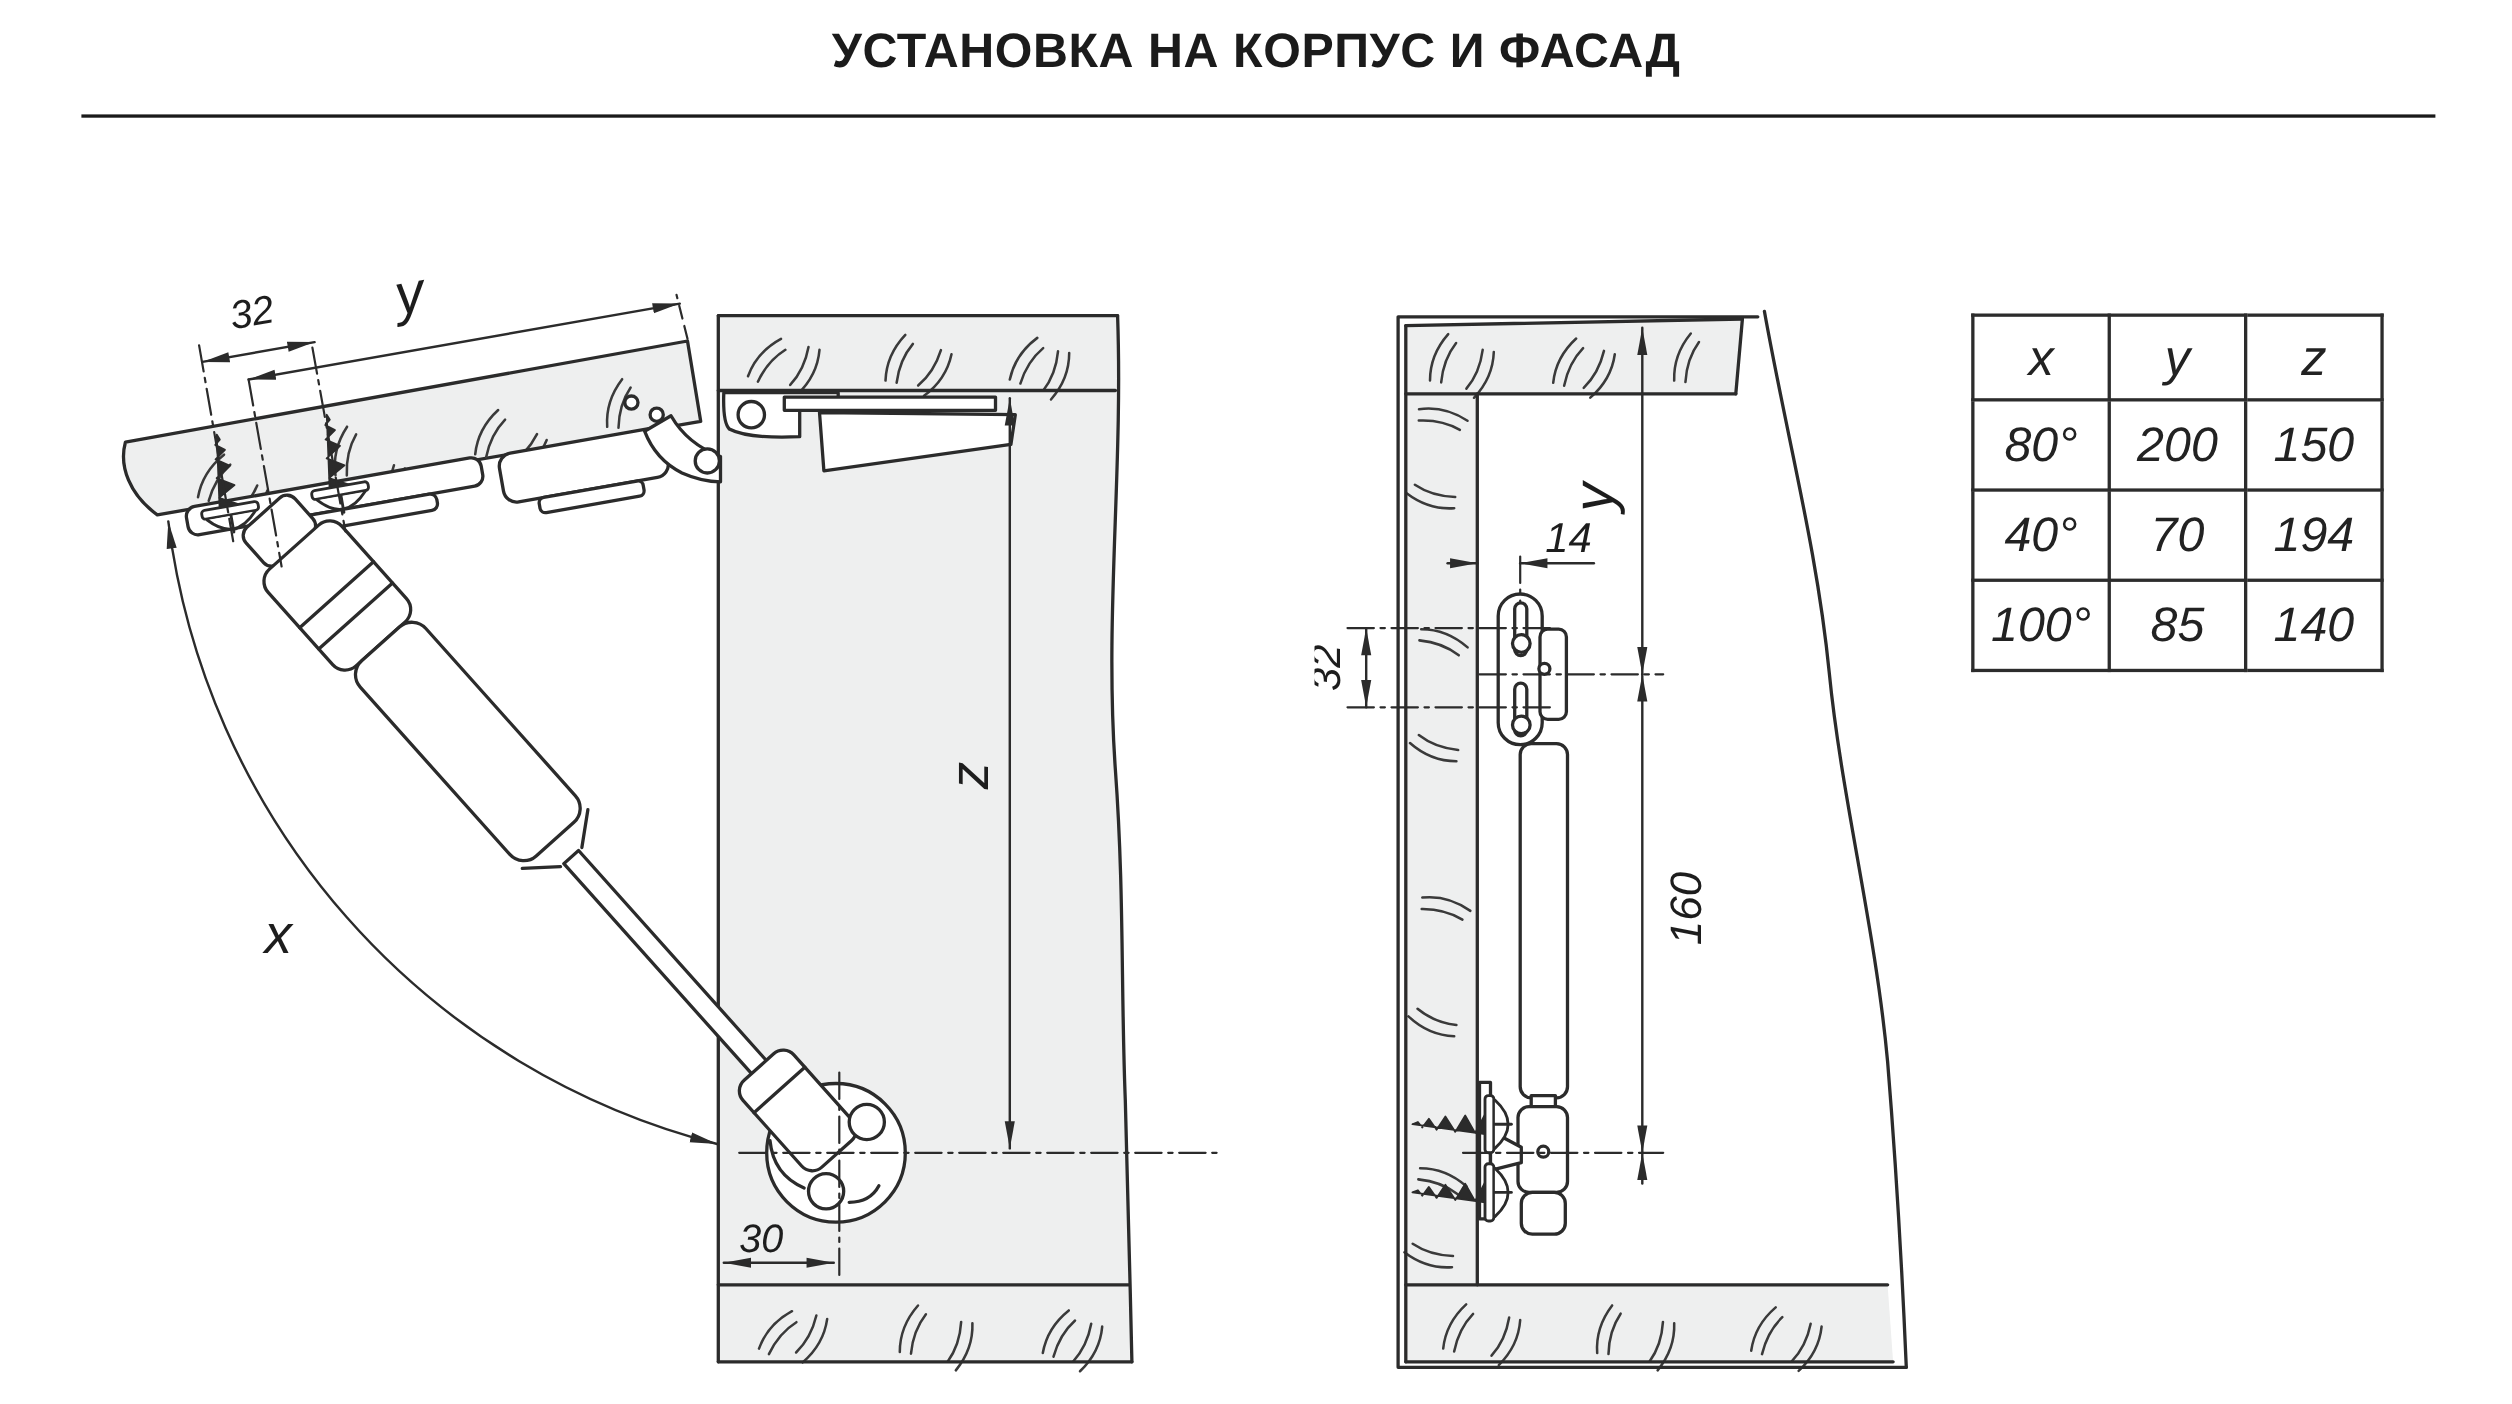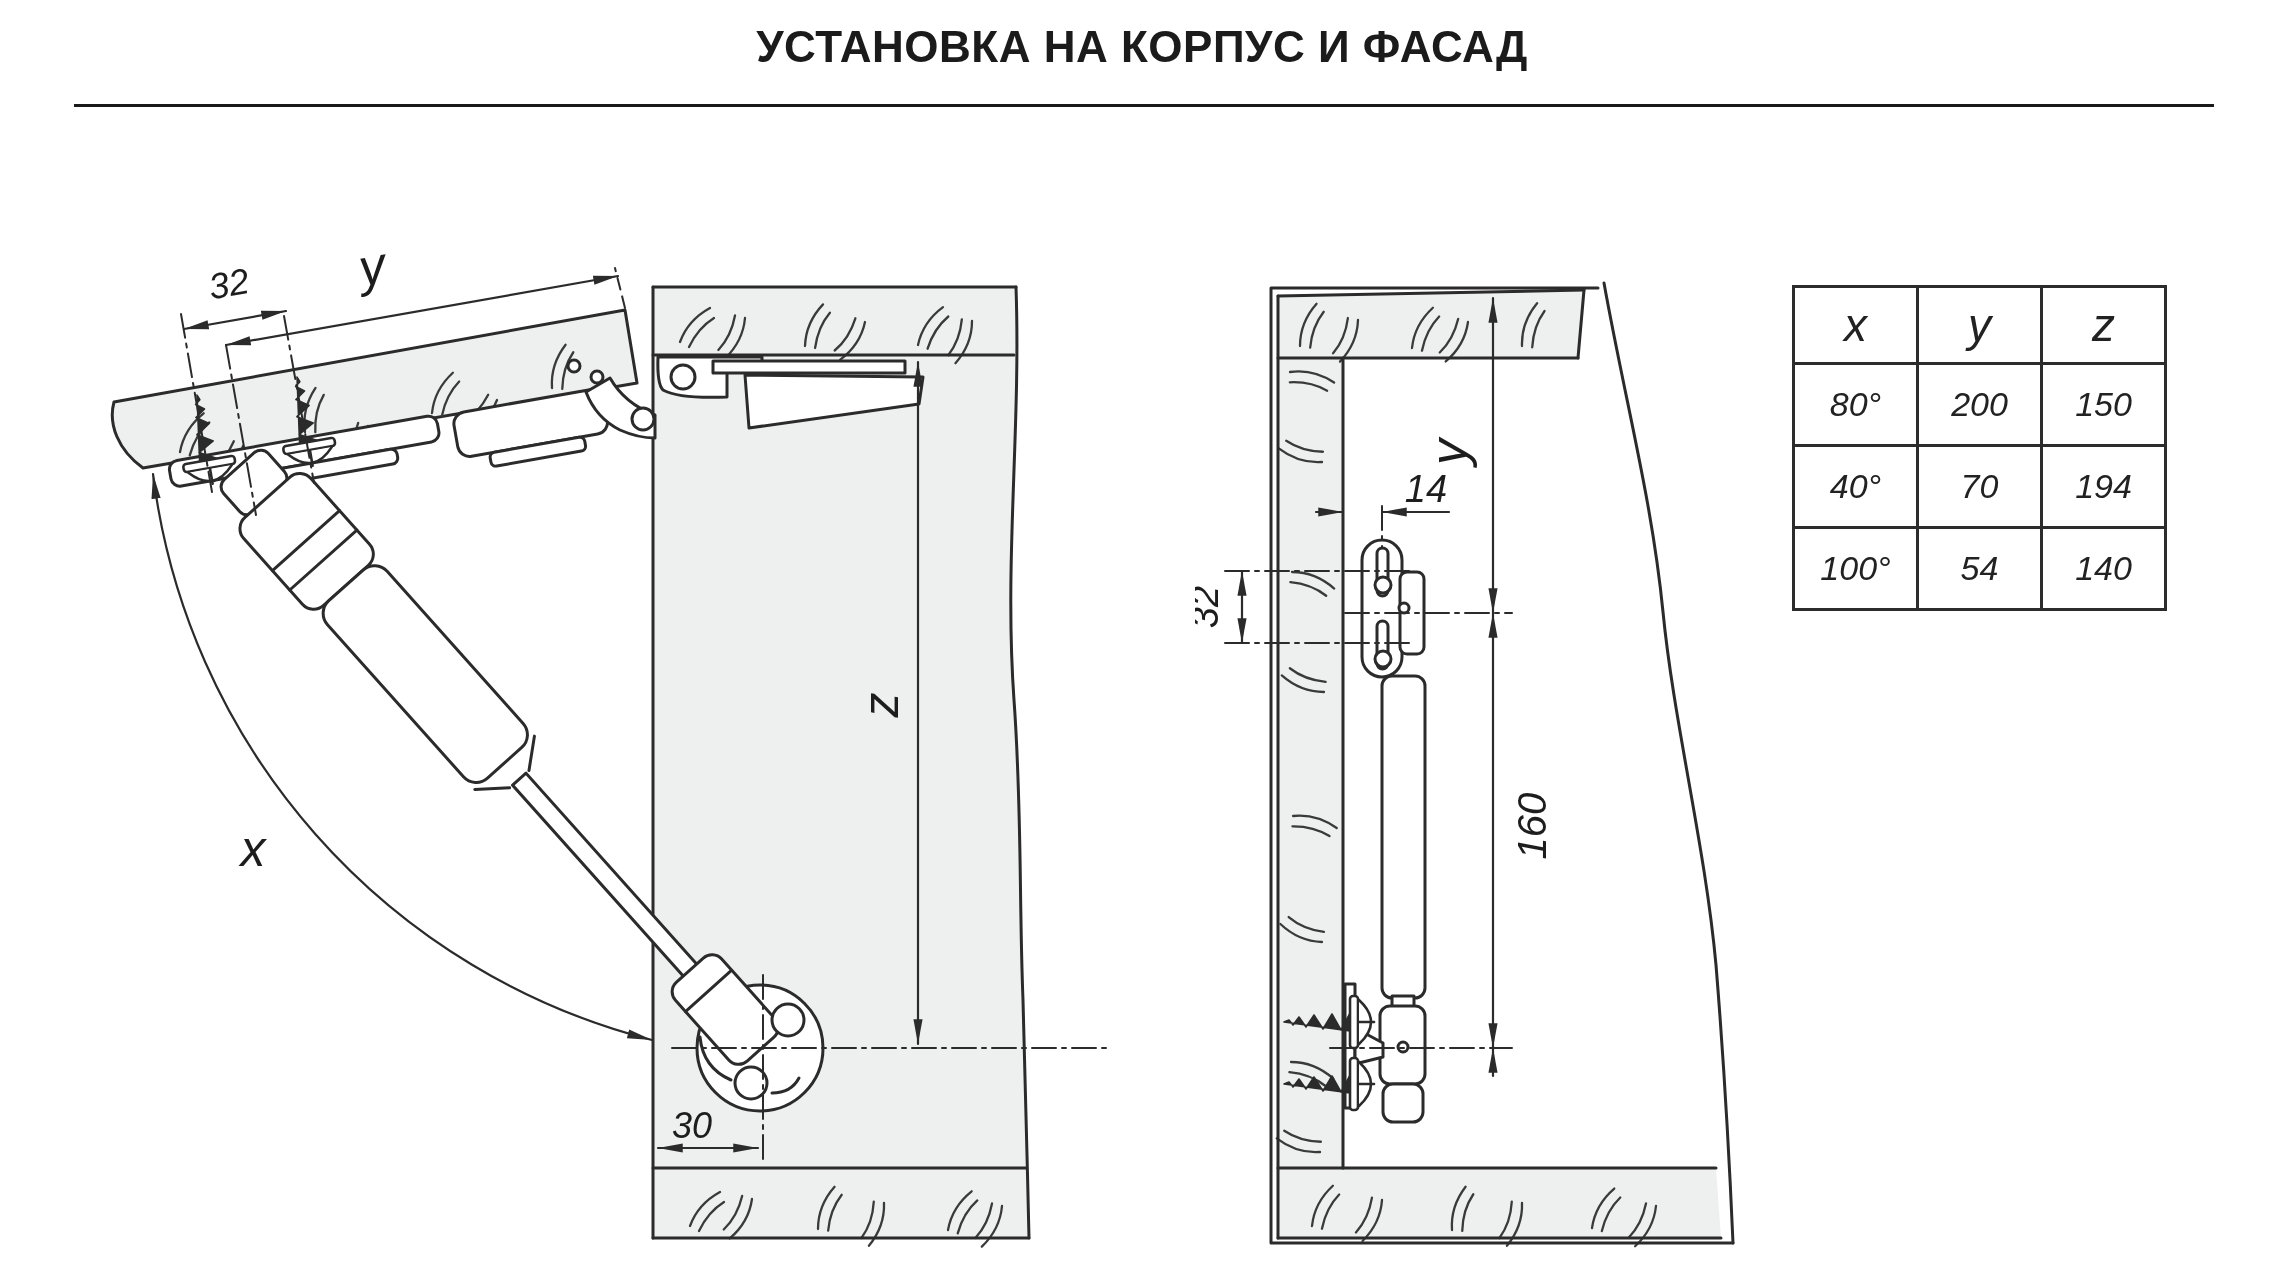--- a/index.html
+++ b/index.html
@@ -8,21 +8,21 @@
   .page{position:absolute;inset:0;background:#fff;}
   .title{position:absolute;left:0;right:0;top:22px;text-align:center;
          font-size:44px;font-weight:bold;letter-spacing:.5px;color:#1b1b1b;}
   .rule{position:absolute;left:74px;right:70px;top:104px;border-top:3px solid #1a1a1a;}
   .note{position:absolute;left:214px;top:144px;font-size:41px;color:#1b1b1b;white-space:nowrap;}
   svg text{font-family:"Liberation Sans","DejaVu Sans",sans-serif;font-style:italic;fill:#1d1d1d;}
   .spec{position:absolute;left:1792px;top:285px;border-collapse:collapse;background:#fff;}
   .spec td{border:3px solid #2c2c2c;text-align:center;vertical-align:middle;
            font-style:italic;color:#222;}
   .spec .hrow td{width:119px;height:72px;font-size:46px;}
-  .spec .vrow td{height:77px;font-size:34px;}
+  .spec .vrow td{height:77px;font-size:44px;}
 </style>
 </head>
 <body>
 
 <div class="page">
 
   <div class="title">УСТАНОВКА НА КОРПУС И ФАСАД</div>
   <div class="rule"></div>
 
   <svg style="position:absolute;left:85px;top:190px" width="1045" height="1086" viewBox="85 190 1045 1086" fill="none" stroke-linecap="round" stroke-linejoin="round">
@@ -255,19 +255,19 @@
         <td>200</td>
         <td>150</td>
       </tr>
       <tr class="vrow">
         <td>40°</td>
         <td>70</td>
         <td>194</td>
       </tr>
       <tr class="vrow">
         <td>100°</td>
-        <td>54</td>
+        <td>85</td>
         <td>140</td>
       </tr>
     </tbody>
   </table>
 
 </div>
 
 </body></html>

